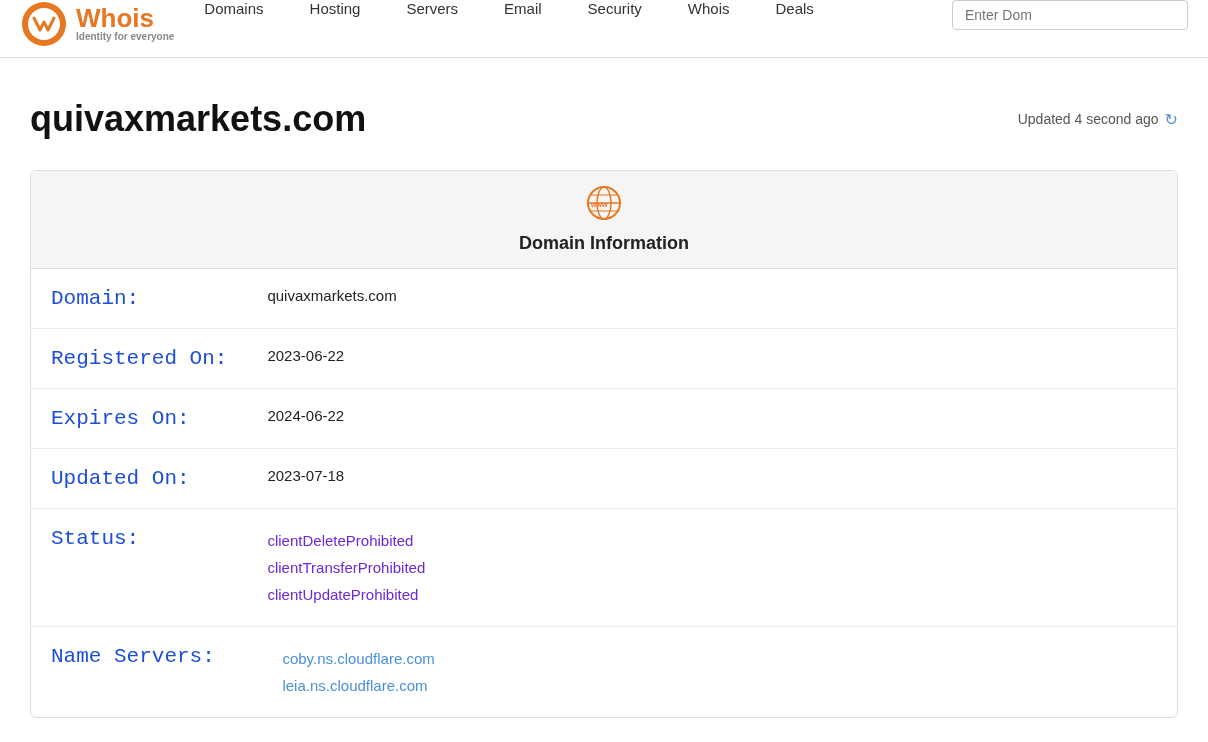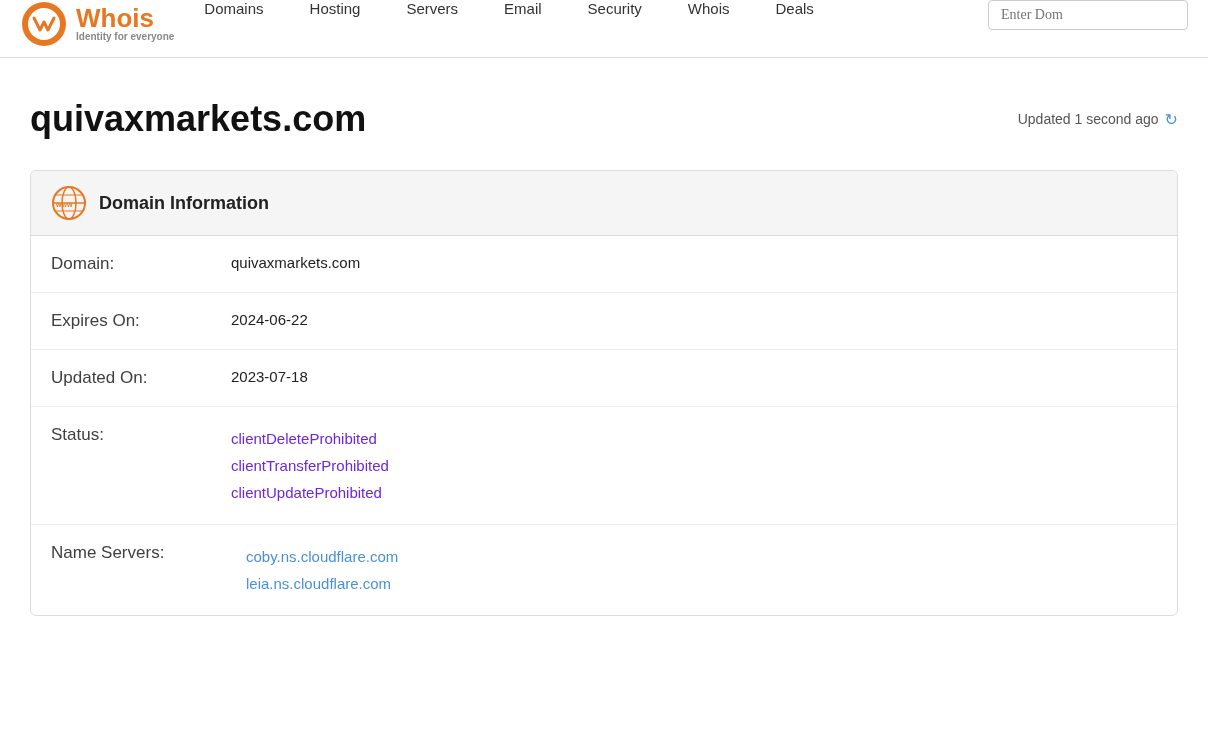--- a/index.html
+++ b/index.html
@@ -54,23 +54,22 @@
       white-space: nowrap;
     }
     .search-input-container {
       margin-left: auto;
     }
     .search-input {
       border: 1px solid #ccc;
       border-radius: 4px;
       padding: 6px 12px;
       font-size: 14px;
-      width: 200px;
+      width: 236px;
       outline: none;
-      font-family: Liberation Serif, serif;
     }
 
     
     .main {
       max-width: 1208px;
       padding: 40px 30px 40px 30px;
     }
     .domain-header {
       display: flex;
       align-items: center;
@@ -102,20 +101,21 @@
       background: #fff;
       overflow: hidden;
     }
     .info-card-header {
       background: #f5f5f5;
       padding: 14px 20px;
       display: flex;
       align-items: center;
       gap: 12px;
       border-bottom: 1px solid #ddd;
+      flex-direction: column;
     }
     .www-icon {
       width: 36px;
       height: 36px;
     }
     .card-title {
       font-size: 18px;
       font-weight: bold;
       color: #222;
     }
@@ -130,23 +130,24 @@
     }
     .info-table tr:last-child {
       border-bottom: none;
     }
     .info-table td {
       padding: 18px 20px;
       vertical-align: top;
     }
     .info-table td:first-child {
       width: 180px;
-      color: #404040;
-      font-size: 17px;
+      color: #1d4ed8;
+      font-size: 21px;
       white-space: nowrap;
+      font-family: Liberation Mono, monospace;
     }
     .info-table td:last-child {
       color: #222;
       font-size: 15px;
     }
     .status-item {
       color: #6d28d9;
       display: block;
       line-height: 1.8;
     }
@@ -184,21 +185,21 @@
   </nav>
   <div class="search-input-container">
     <input class="search-input" type="text" placeholder="Enter Dom" style="">
   </div>
 </header>
 
 <div class="main">
   <div class="domain-header">
     <h1 class="domain-title">quivaxmarkets.com</h1>
     <div class="updated-text">
-      <span>Updated 1 second ago</span>
+      <span>Updated 4 second ago</span>
       <span class="refresh-icon">↻</span>
     </div>
   </div>
 
   <div class="info-card">
     <div class="info-card-header">
 
       <svg class="www-icon" viewBox="0 0 36 36">
         <circle cx="18" cy="18" r="16" fill="none" stroke="#e87722" stroke-width="2"></circle>
         <ellipse cx="18" cy="18" rx="7" ry="16" fill="none" stroke="#e87722" stroke-width="1.5"></ellipse>
@@ -209,20 +210,24 @@
       </svg>
       <span class="card-title">Domain Information</span>
     </div>
     <table class="info-table">
       <tbody id="info-tbody">
       <tr>
             <td>Domain:</td>
             <td>quivaxmarkets.com</td>
           </tr>
           <tr>
+            <td>Registered On:</td>
+            <td>2023-06-22</td>
+          </tr>
+          <tr>
             <td>Expires On:</td>
             <td>2024-06-22</td>
           </tr>
           <tr>
             <td>Updated On:</td>
             <td>2023-07-18</td>
           </tr>
           <tr>
             <td>Status:</td>
             <td>

